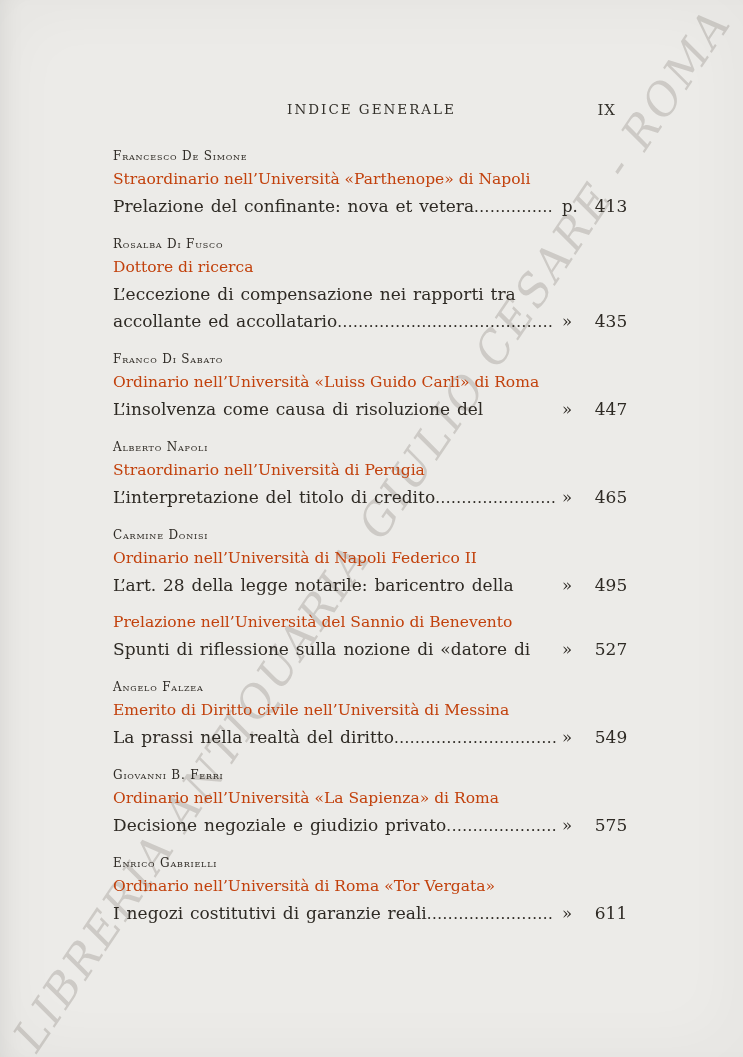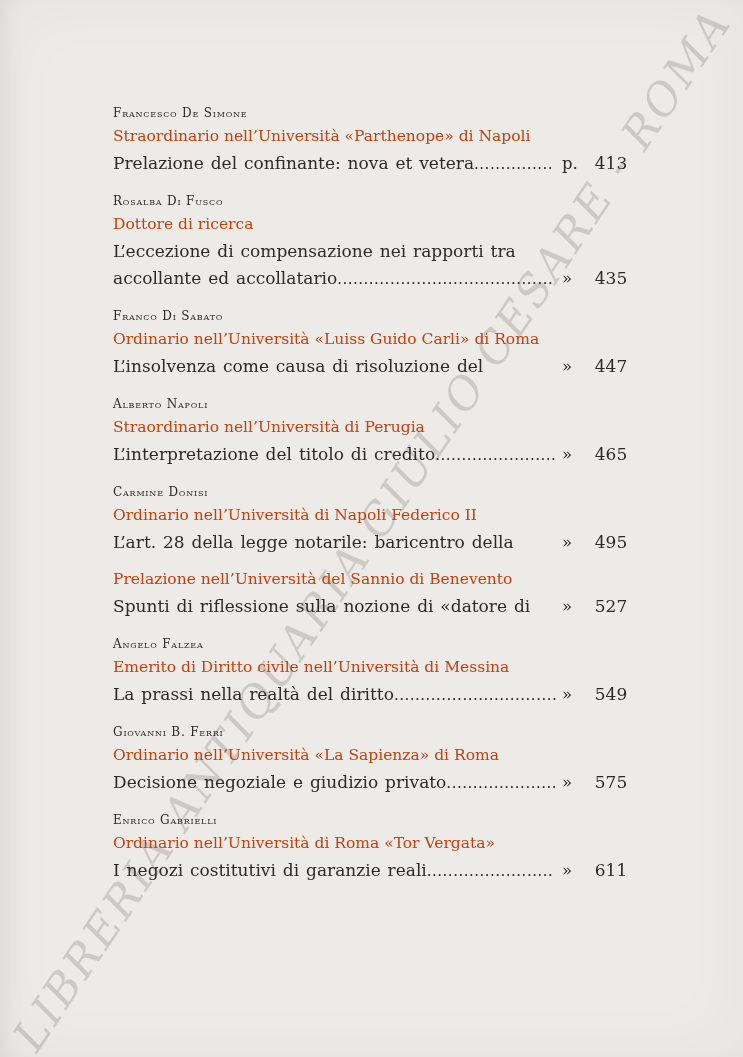--- a/index.html
+++ b/index.html
@@ -104,20 +104,24 @@
 </style>
 </head>
 <body>
 
 <div class="page">
 
   <div class="watermark">LIBRERIA ANTIQUARIA GIULIO CESARE - ROMA</div>
 
   <div class="content">
 
+    <div class="page-header">
+      <span class="header-title">INDICE GENERALE</span>
+      <span class="header-folio">IX</span>
+    </div>
 
     <div>
 
         <div class="entry">
           <div class="author-name">Francesco De Simone</div>
           <div class="author-affiliation">Straordinario nell’Università «Parthenope» di Napoli</div>
           <div class="title-row" data-lines="1"><span class="title-italic">Prelazione del confinante:</span><span class="title-roman"> nova et vetera</span><span class="leader-dots">.​.​.​.​.​.​.​.​.​.​.​.​.​.​.​.​.​.​.​.​.​.​.​.​.​.​.​.​.​.​.​.​.​.​.​.​.​.​.​.​.​.​.​.​.​.​.​.​.​.​.​.​.​.​.​.​.​.​.​.​.​.​.​.​.​.​.​.​.​.​.​.​.​.​.​.​.​.​.​.​.​.​.​.​.​.​.​.​.​.​.​.​.​.​.​.​.​.​.​.​.​.​.​.​.​.​.​.​.​.​.​.​.​.​.​.​.​.​.​.​.​.​.​.​.​.​.​.​.​.​.​.​.​.​.​.​.​.​.​.​.​.​.​.​.​.​.​.​.​.​.​.​.​.​.​.​.​.​.​.​.​.​.​.​.​.​.​.​.​.​.​.​.​.​.​.​.​.​.​.​.​.​.​.​.​.​.​.​.​.​.​.​.​.​.​.​.​.​.​.​.​.​.​.​.​.​.​.​.​.​.​.​.​.​.​.​.​.​.​.​</span><span class="page-marker">p.</span><span class="page-num">413</span></div>
         </div>
 
         <div class="entry">

